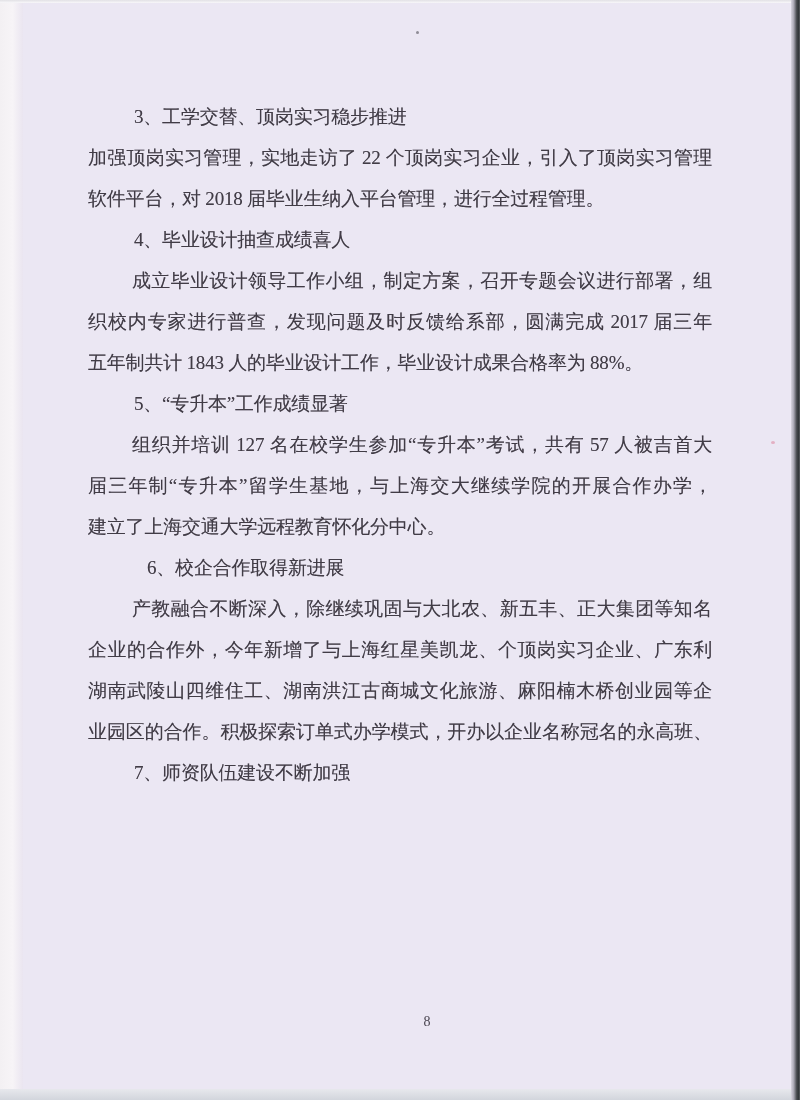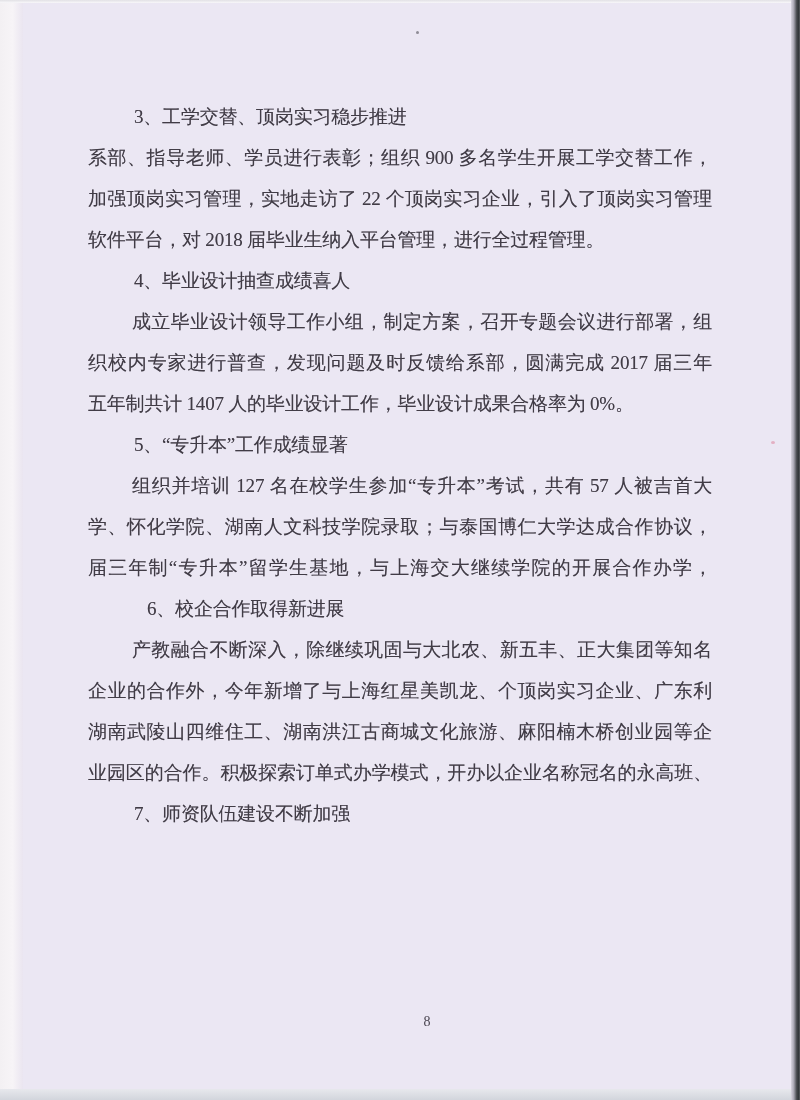--- a/index.html
+++ b/index.html
@@ -82,33 +82,32 @@
   }
 </style>
 </head>
 <body>
 
 <div class="scan">
 
   <div class="content">
 
     <div class="heading">3、工学交替、顶岗实习稳步推进</div>
-    <div class="line">系部、指导老师、学员进行表彰；组织 900 多名学生开展工学交替工作，</div>
     <div class="line">加强顶岗实习管理，实地走访了 22 个顶岗实习企业，引入了顶岗实习管理</div>
     <div class="line last">软件平台，对 2018 届毕业生纳入平台管理，进行全过程管理。</div>
 
     <div class="heading">4、毕业设计抽查成绩喜人</div>
     <div class="line first">成立毕业设计领导工作小组，制定方案，召开专题会议进行部署，组</div>
     <div class="line">织校内专家进行普查，发现问题及时反馈给系部，圆满完成 2017 届三年制、</div>
-    <div class="line last">五年制共计 1407 人的毕业设计工作，毕业设计成果合格率为 0%。</div>
+    <div class="line last">五年制共计 1843 人的毕业设计工作，毕业设计成果合格率为 88%。</div>
 
     <div class="heading">5、“专升本”工作成绩显著</div>
     <div class="line first">组织并培训 127 名在校学生参加“专升本”考试，共有 57 人被吉首大</div>
-    <div class="line">学、怀化学院、湖南人文科技学院录取；与泰国博仁大学达成合作协议，</div>
     <div class="line">届三年制“专升本”留学生基地，与上海交大继续学院的开展合作办学，</div>
+    <div class="line last">建立了上海交通大学远程教育怀化分中心。</div>
 
     <div class="heading ind-wide">6、校企合作取得新进展</div>
     <div class="line first">产教融合不断深入，除继续巩固与大北农、新五丰、正大集团等知名</div>
     <div class="line">企业的合作外，今年新增了与上海红星美凯龙、个顶岗实习企业、广东利扬、</div>
     <div class="line">湖南武陵山四维住工、湖南洪江古商城文化旅游、麻阳楠木桥创业园等企</div>
     <div class="line">业园区的合作。积极探索订单式办学模式，开办以企业名称冠名的永高班、</div>
 
     <div class="heading">7、师资队伍建设不断加强</div>
 
   </div>

